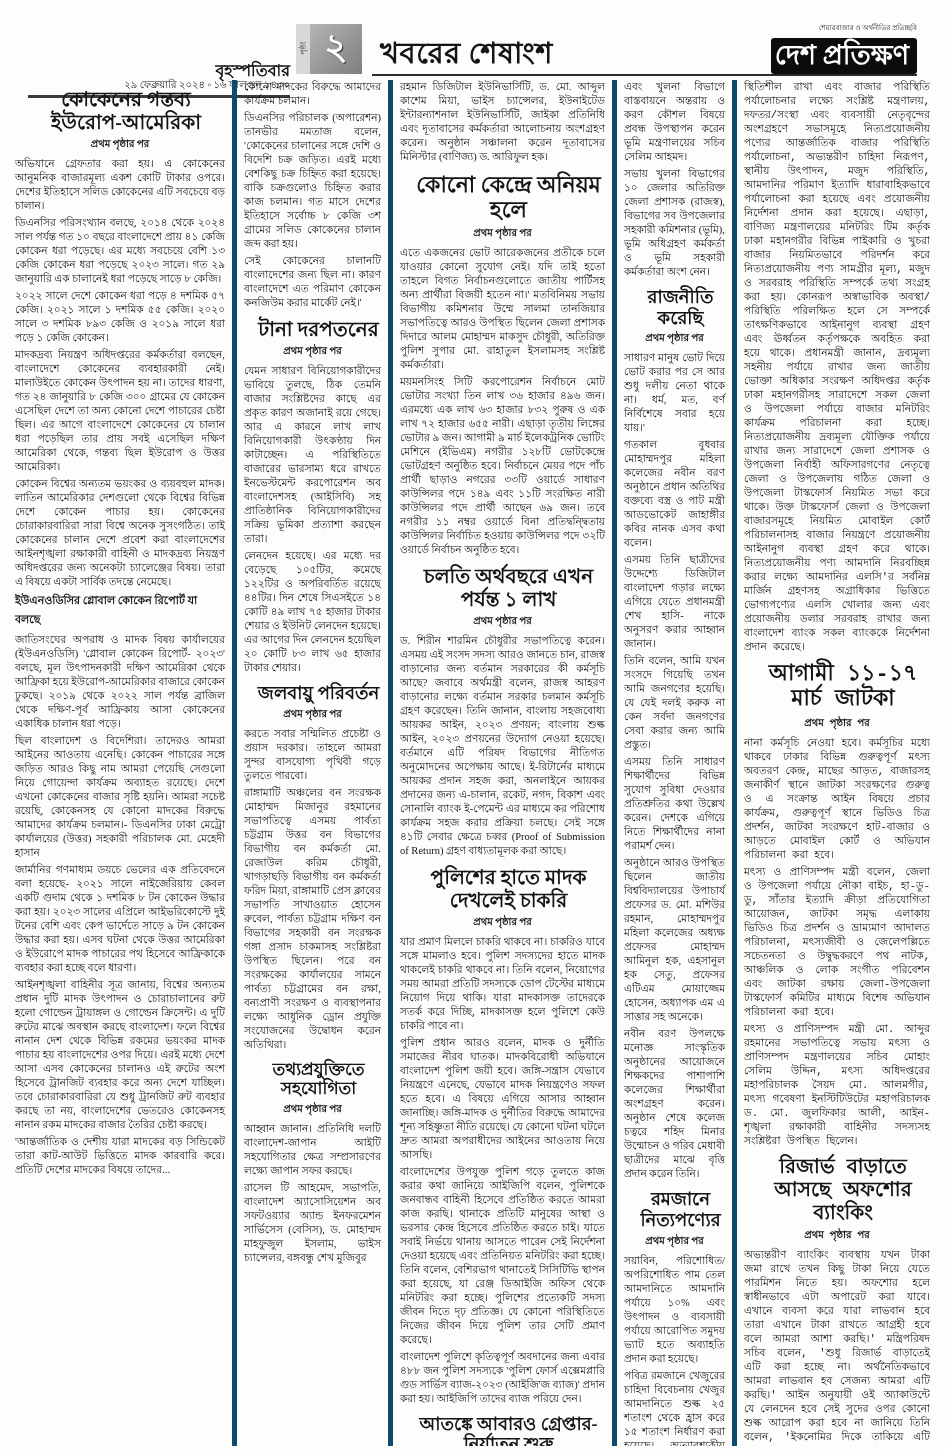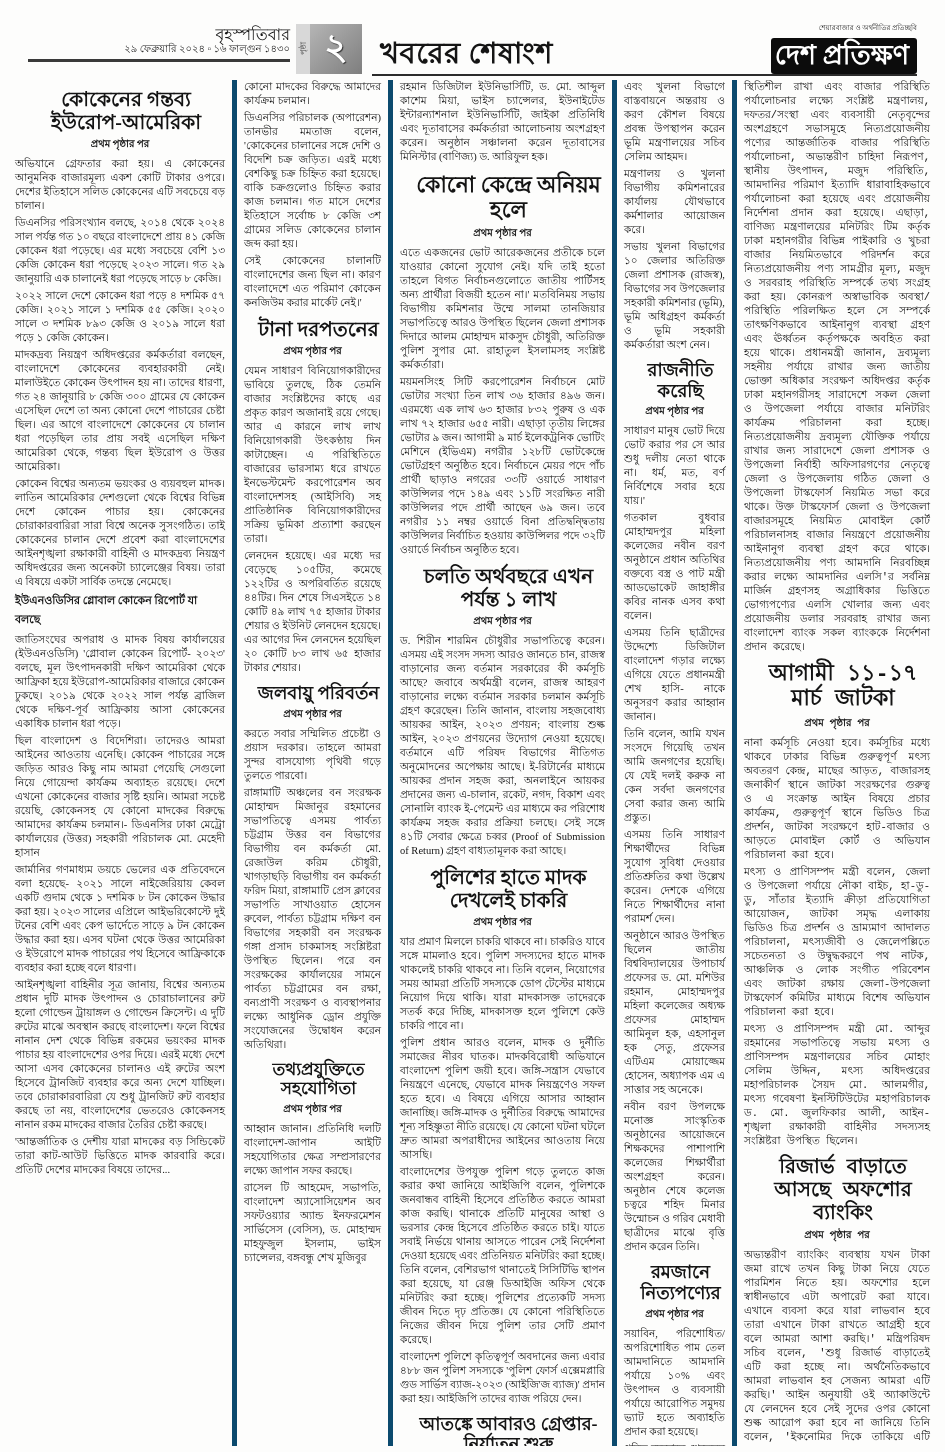--- a/index.html
+++ b/index.html
@@ -4,21 +4,21 @@
 <style>
   html,body{margin:0;padding:0;background:#e8e8e8;}
   .page{
     position:relative;width:945px;height:1452px;margin:0 auto;
     background:#fdfdfc;color:#141414;overflow:hidden;
     font-family:"Liberation Serif","DejaVu Serif",serif;
   }
   
   .hdr{position:absolute;top:22px;left:0;width:945px;height:52px;}
   .hdr-left{position:absolute;left:28px;top:4px;width:262px;text-align:right;border-bottom:3px solid #3a3a3a;padding-bottom:4px;}
-  .hdr-day{font-weight:normal;font-size:16px;line-height:17px;}
+  .hdr-day{font-weight:bold;font-size:16px;line-height:17px;margin-top:36px;}
   .hdr-date{font-size:10px;line-height:12px;color:#222;font-family:Liberation Serif, serif;}
   .pagebox{position:absolute;left:296px;top:2px;height:50px;display:flex;}
   .pagebox-strip{width:14px;background:#d8d8d8;color:#444;font-size:8px;display:flex;align-items:center;justify-content:center;writing-mode:vertical-rl;transform:rotate(180deg);}
   .pagebox-num{width:52px;background:linear-gradient(135deg,#b5b5b5,#7e7e7e);color:#fff;font-size:36px;font-weight:bold;display:flex;align-items:center;justify-content:center;text-shadow:1px 1px 1px #333;}
   .hdr-right{position:absolute;left:372px;top:0;width:545px;height:52px;border-bottom:2px solid #2c2c2c;}
   .section-title{position:absolute;left:8px;top:8px;font-size:29px;font-weight:bold;letter-spacing:.5px;}
   .masthead{position:absolute;right:0;top:0;width:175px;text-align:right;}
   .masthead-tag{font-size:7px;color:#222;margin-bottom:4px;}
   .masthead-box{display:inline-block;background:#0c0c0c;color:#fff;font-weight:bold;font-size:27px;line-height:30px;padding:2px 8px 4px 4px;border-radius:3px;}
   
@@ -100,21 +100,20 @@
         <div class="contlabel">প্রথম পৃষ্ঠার পর</div>
         <div class="para">যার প্রমাণ মিললে চাকরি থাকবে না। চাকরিও যাবে সঙ্গে মামলাও হবে। পুলিশ সদস্যদের হাতে মাদক থাকলেই চাকরি থাকবে না। তিনি বলেন, নিয়োগের সময় আমরা প্রতিটি সদস্যকে ডোপ টেস্টের মাধ্যমে নিয়োগ দিয়ে থাকি। যারা মাদকাসক্ত তাদেরকে সতর্ক করে দিচ্ছি, মাদকাসক্ত হলে পুলিশে কেউ চাকরি পাবে না।</div>
         <div class="para">পুলিশ প্রধান আরও বলেন, মাদক ও দুর্নীতি সমাজের নীরব ঘাতক। মাদকবিরোধী অভিযানে বাংলাদেশ পুলিশ জয়ী হবে। জঙ্গি-সন্ত্রাস যেভাবে নিয়ন্ত্রণে এনেছে, যেভাবে মাদক নিয়ন্ত্রণেও সফল হতে হবে। এ বিষয়ে এগিয়ে আসার আহ্বান জানাচ্ছি। জঙ্গি-মাদক ও দুর্নীতির বিরুদ্ধে আমাদের শূন্য সহিষ্ণুতা নীতি রয়েছে। যে কোনো ঘটনা ঘটলে দ্রুত আমরা অপরাধীদের আইনের আওতায় নিয়ে আসছি।</div>
         <div class="para">বাংলাদেশের উপযুক্ত পুলিশ গড়ে তুলতে কাজ করার কথা জানিয়ে আইজিপি বলেন, পুলিশকে জনবান্ধব বাহিনী হিসেবে প্রতিষ্ঠিত করতে আমরা কাজ করছি। থানাকে প্রতিটি মানুষের আস্থা ও ভরসার কেন্দ্র হিসেবে প্রতিষ্ঠিত করতে চাই। যাতে সবাই নির্ভয়ে থানায় আসতে পারেন সেই নির্দেশনা দেওয়া হয়েছে এবং প্রতিনিয়ত মনিটরিং করা হচ্ছে। তিনি বলেন, বেশিরভাগ থানাতেই সিসিটিভি স্থাপন করা হয়েছে, যা রেঞ্জ ডিআইজি অফিস থেকে মনিটরিং করা হচ্ছে। পুলিশের প্রত্যেকটি সদস্য জীবন দিতে দৃঢ় প্রতিজ্ঞ। যে কোনো পরিস্থিতিতে নিজের জীবন দিয়ে পুলিশ তার সেটি প্রমাণ করেছে।</div>
         <div class="para">বাংলাদেশ পুলিশে কৃতিত্বপূর্ণ অবদানের জন্য এবার ৪৮৮ জন পুলিশ সদস্যকে 'পুলিশ ফোর্স এক্সেমপ্লারি গুড সার্ভিস ব্যাজ-২০২৩ (আইজি'জ ব্যাজ)' প্রদান করা হয়। আইজিপি তাদের ব্যাজ পরিয়ে দেন।</div>
         <div class="headline sz-md">আতঙ্কে আবারও গ্রেপ্তার-নির্যাতন শুরু</div>
         <div class="contlabel">প্রথম পৃষ্ঠার পর</div>
       </div>
       <div class="col" style="width: 120px; flex: 0 0 120px;">
         <div class="para">এবং খুলনা বিভাগে বাস্তবায়নে অন্তরায় ও করণ কৌশল বিষয়ে প্রবন্ধ উপস্থাপন করেন ভূমি মন্ত্রণালয়ের সচিব সেলিম আহমদ।</div>
-        <div class="para">মন্ত্রণালয় ও খুলনা বিভাগীয় কমিশনারের কার্যালয় যৌথভাবে কর্মশালার আয়োজন করে।</div>
         <div class="para">সভায় খুলনা বিভাগের ১০ জেলার অতিরিক্ত জেলা প্রশাসক (রাজস্ব), বিভাগের সব উপজেলার সহকারী কমিশনার (ভূমি), ভূমি অধিগ্রহণ কর্মকর্তা ও ভূমি সহকারী কর্মকর্তারা অংশ নেন।</div>
         <div class="headline sz-md">রাজনীতি করেছি</div>
         <div class="contlabel">প্রথম পৃষ্ঠার পর</div>
         <div class="para">সাধারণ মানুষ ভোট দিয়ে ভোট করার পর সে আর শুধু দলীয় নেতা থাকে না। ধর্ম, মত, বর্ণ নির্বিশেষে সবার হয়ে যায়।'</div>
         <div class="para">গতকাল বুধবার মোহাম্মদপুর মহিলা কলেজের নবীন বরণ অনুষ্ঠানে প্রধান অতিথির বক্তব্যে বস্ত্র ও পাট মন্ত্রী আডভোকেট জাহাঙ্গীর কবির নানক এসব কথা বলেন।</div>
         <div class="para">এসময় তিনি ছাত্রীদের উদ্দেশ্যে ডিজিটাল বাংলাদেশ গড়ার লক্ষ্যে এগিয়ে যেতে প্রধানমন্ত্রী শেখ হাসি- নাকে অনুসরণ করার আহ্বান জানান।</div>
         <div class="para">তিনি বলেন, আমি যখন সংসদে গিয়েছি তখন আমি জনগণের হয়েছি। যে যেই দলই করুক না কেন সর্বদা জনগণের সেবা করার জন্য আমি প্রস্তুত।</div>
         <div class="para">এসময় তিনি সাধারণ শিক্ষার্থীদের বিভিন্ন সুযোগ সুবিধা দেওয়ার প্রতিশ্রুতির কথা উল্লেখ করেন। দেশকে এগিয়ে নিতে শিক্ষার্থীদের নানা পরামর্শ দেন।</div>
         <div class="para">অনুষ্ঠানে আরও উপস্থিত ছিলেন জাতীয় বিশ্ববিদ্যালয়ের উপাচার্য প্রফেসর ড. মো. মশিউর রহমান, মোহাম্মদপুর মহিলা কলেজের অধ্যক্ষ প্রফেসর মোহাম্মদ আমিনুল হক, এহসানুল হক সেতু, প্রফেসর এটিএম মোয়াজ্জেম হোসেন, অধ্যাপক এম এ সাত্তার সহ অনেকে।</div>
         <div class="para">নবীন বরণ উপলক্ষে মনোজ্ঞ সাংস্কৃতিক অনুষ্ঠানের আয়োজনে শিক্ষকদের পাশাপাশি কলেজের শিক্ষার্থীরা অংশগ্রহণ করেন। অনুষ্ঠান শেষে কলেজ চত্বরে শহিদ মিনার উন্মোচন ও গরিব মেধাবী ছাত্রীদের মাঝে বৃত্তি প্রদান করেন তিনি।</div>

